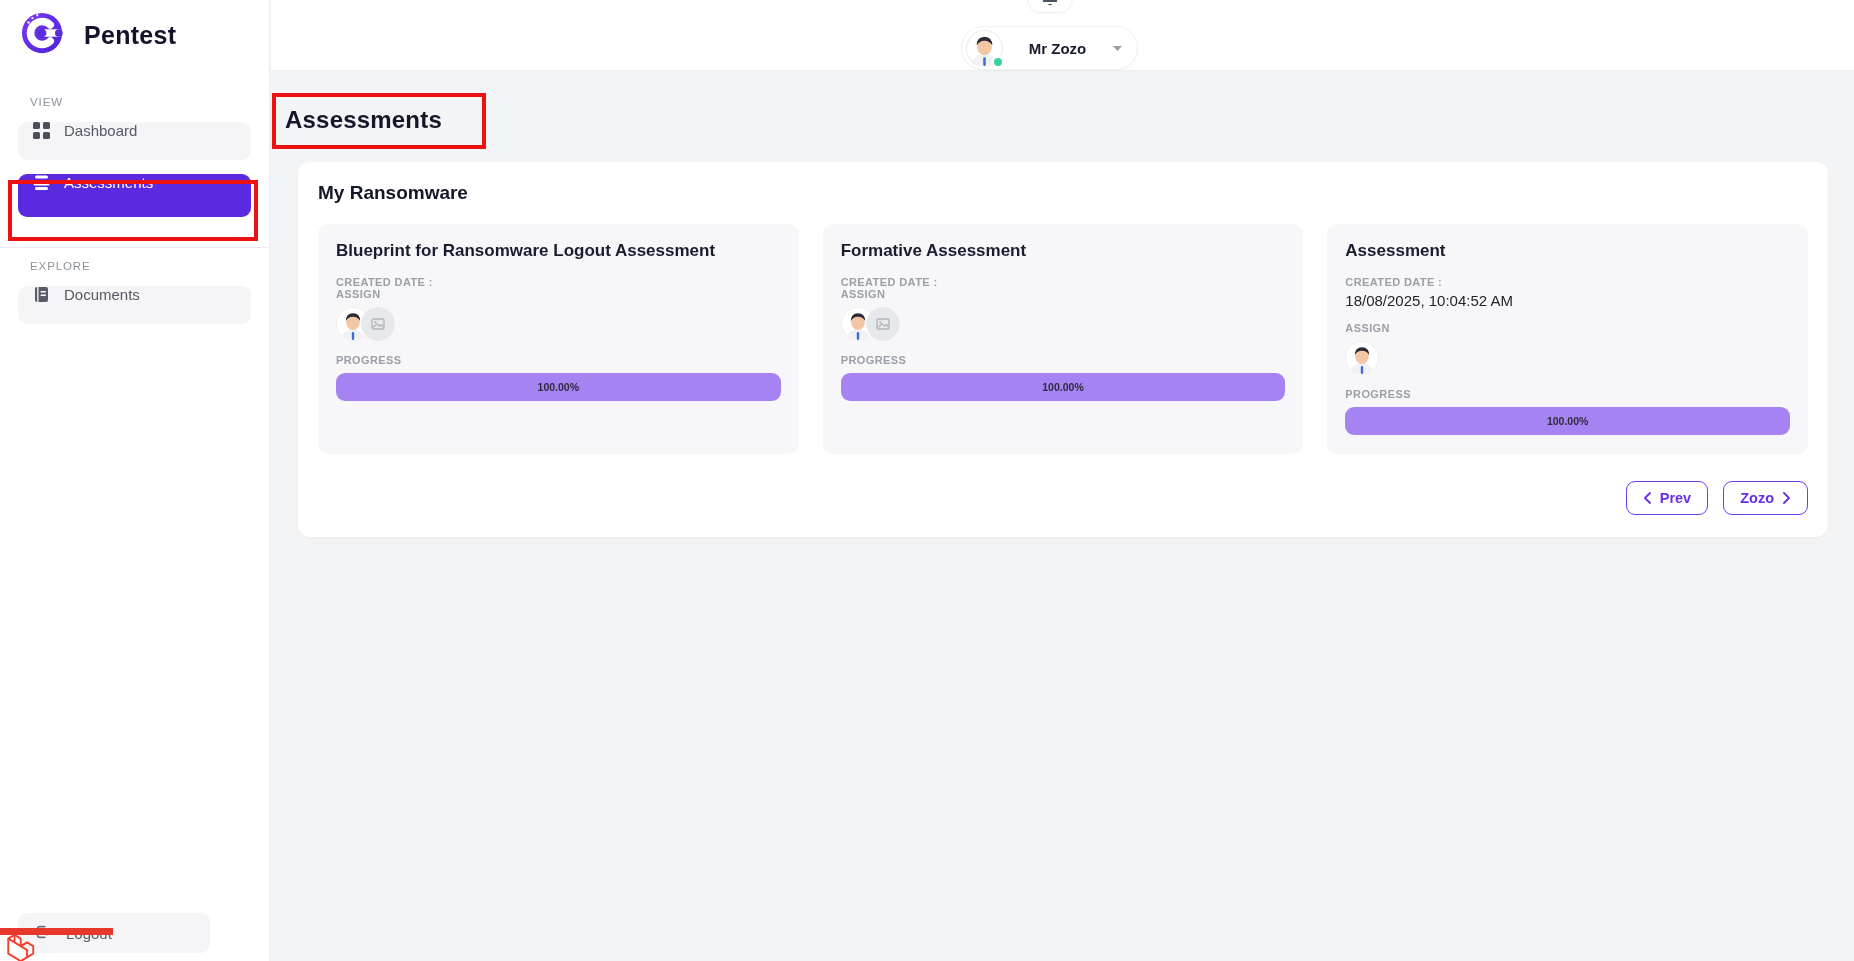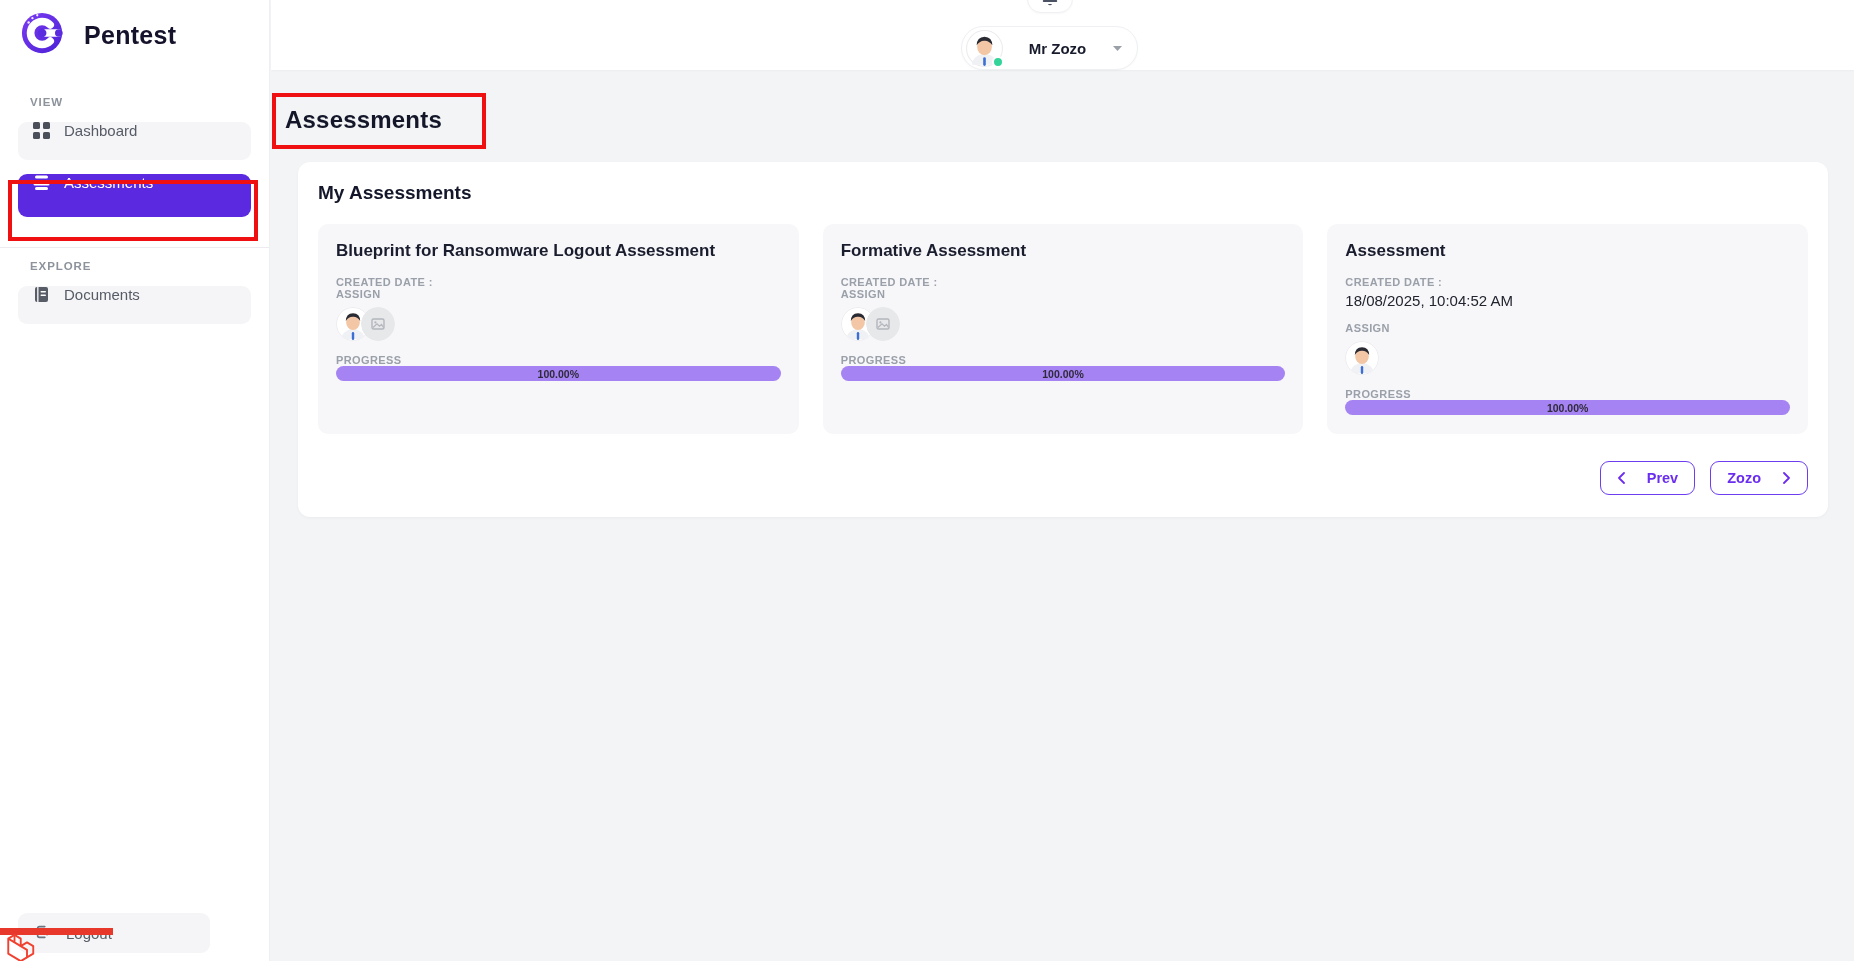--- a/index.html
+++ b/index.html
@@ -12,21 +12,21 @@
   }
 
   
   .sidebar {
     position:fixed; left:0; top:0; bottom:0; width:270px;
     background:#ffffff; z-index:10; border-right:1px solid #efeff2;
   }
   .logo-row { display:flex; align-items:center; gap:18px; height:70px; padding-left:20px; }
   .logo-text { font-size:25px; font-weight:700; color:#15122b; letter-spacing:.3px; }
   .section-label {
-    margin:26px 0 0 30px; font-size:11.5px; font-weight:700;
+    margin:26px 0 0 30px; font-size:11.5px; font-weight:400;
     color:#8d939c; letter-spacing:.9px;
   }
   .nav-item {
     margin:14px 18px 0; height:38px; border-radius:9px;
     display:flex; align-items:flex-start; gap:14px; padding-left:15px;
     background:#f5f5f7; color:#565b66; font-size:15px; cursor:pointer;
   }
   .nav-item.active {
     background:#5b2ae0; color:#ffffff; height:43px; margin-top:14px;
   }
@@ -98,30 +98,30 @@
 
   .cards { display:grid; grid-template-columns:repeat(3,1fr); gap:24px; }
   .card { background:#f7f7f9; border-radius:10px; padding:17px 18px 19px; cursor:pointer; }
   .card-title { font-size:17px; font-weight:600; color:#1a1d2e; margin:0 0 15px 0; }
   .meta-label { font-size:11px; font-weight:600; color:#9aa0a9; letter-spacing:.4px; }
   .created-value { font-size:15px; color:#22252f; margin:4px 0 13px; }
   .avatars { display:flex; margin:7px 0 13px; }
   .avatar-sm { width:34px; height:34px; border-radius:50%; }
   .avatar-sm + .avatar-sm { margin-left:-9px; }
   .progress-track {
-    height:15px; border-radius:9px; background:#a583f3;
+    margin-top:7px; height:28px; border-radius:9px; background:#a583f3;
     display:flex; align-items:center; justify-content:center;
   }
   .progress-text { font-size:10.5px; font-weight:700; color:#2f2a3a; }
 
   .pagination { display:flex; justify-content:flex-end; gap:15px; margin-top:27px; }
   .page-btn {
     height:34px; padding:0 16px; border:1.6px solid #6d3ef0; border-radius:9px;
     background:#fff; color:#6a2ef0; font-size:14.5px; font-weight:600;
-    display:flex; align-items:center; gap:22px; cursor:pointer;
+    display:flex; align-items:center; gap:9px; cursor:pointer;
     font-family:"Liberation Sans", sans-serif;
   }
 </style>
 </head>
 <body>
 
 <svg width="0" height="0" style="position:absolute">
   <defs>
     <linearGradient id="logoGrad" x1="0" y1="0" x2="1" y2="1">
       <stop offset="0" stop-color="#7b3bf2"></stop>
@@ -287,21 +287,21 @@
   </div>
 </header>
 
 <main class="main">
 
   <div class="title-box">
     <h1 class="page-title">Assessments</h1>
   </div>
 
   <section class="panel">
-    <h2 class="panel-title">My Assessments</h2>
+    <h2 class="panel-title">My Ransomware</h2>
 
     <div class="cards">
 
       <article class="card">
         <h3 class="card-title">Blueprint for Ransomware Logout Assessment</h3>
         <div class="meta-label">CREATED DATE :</div>
         <div class="meta-label">ASSIGN</div>
         <div class="avatars">
           <svg class="avatar-sm" viewBox="0 0 34 34">
               <use href="#avatar-man"></use>

